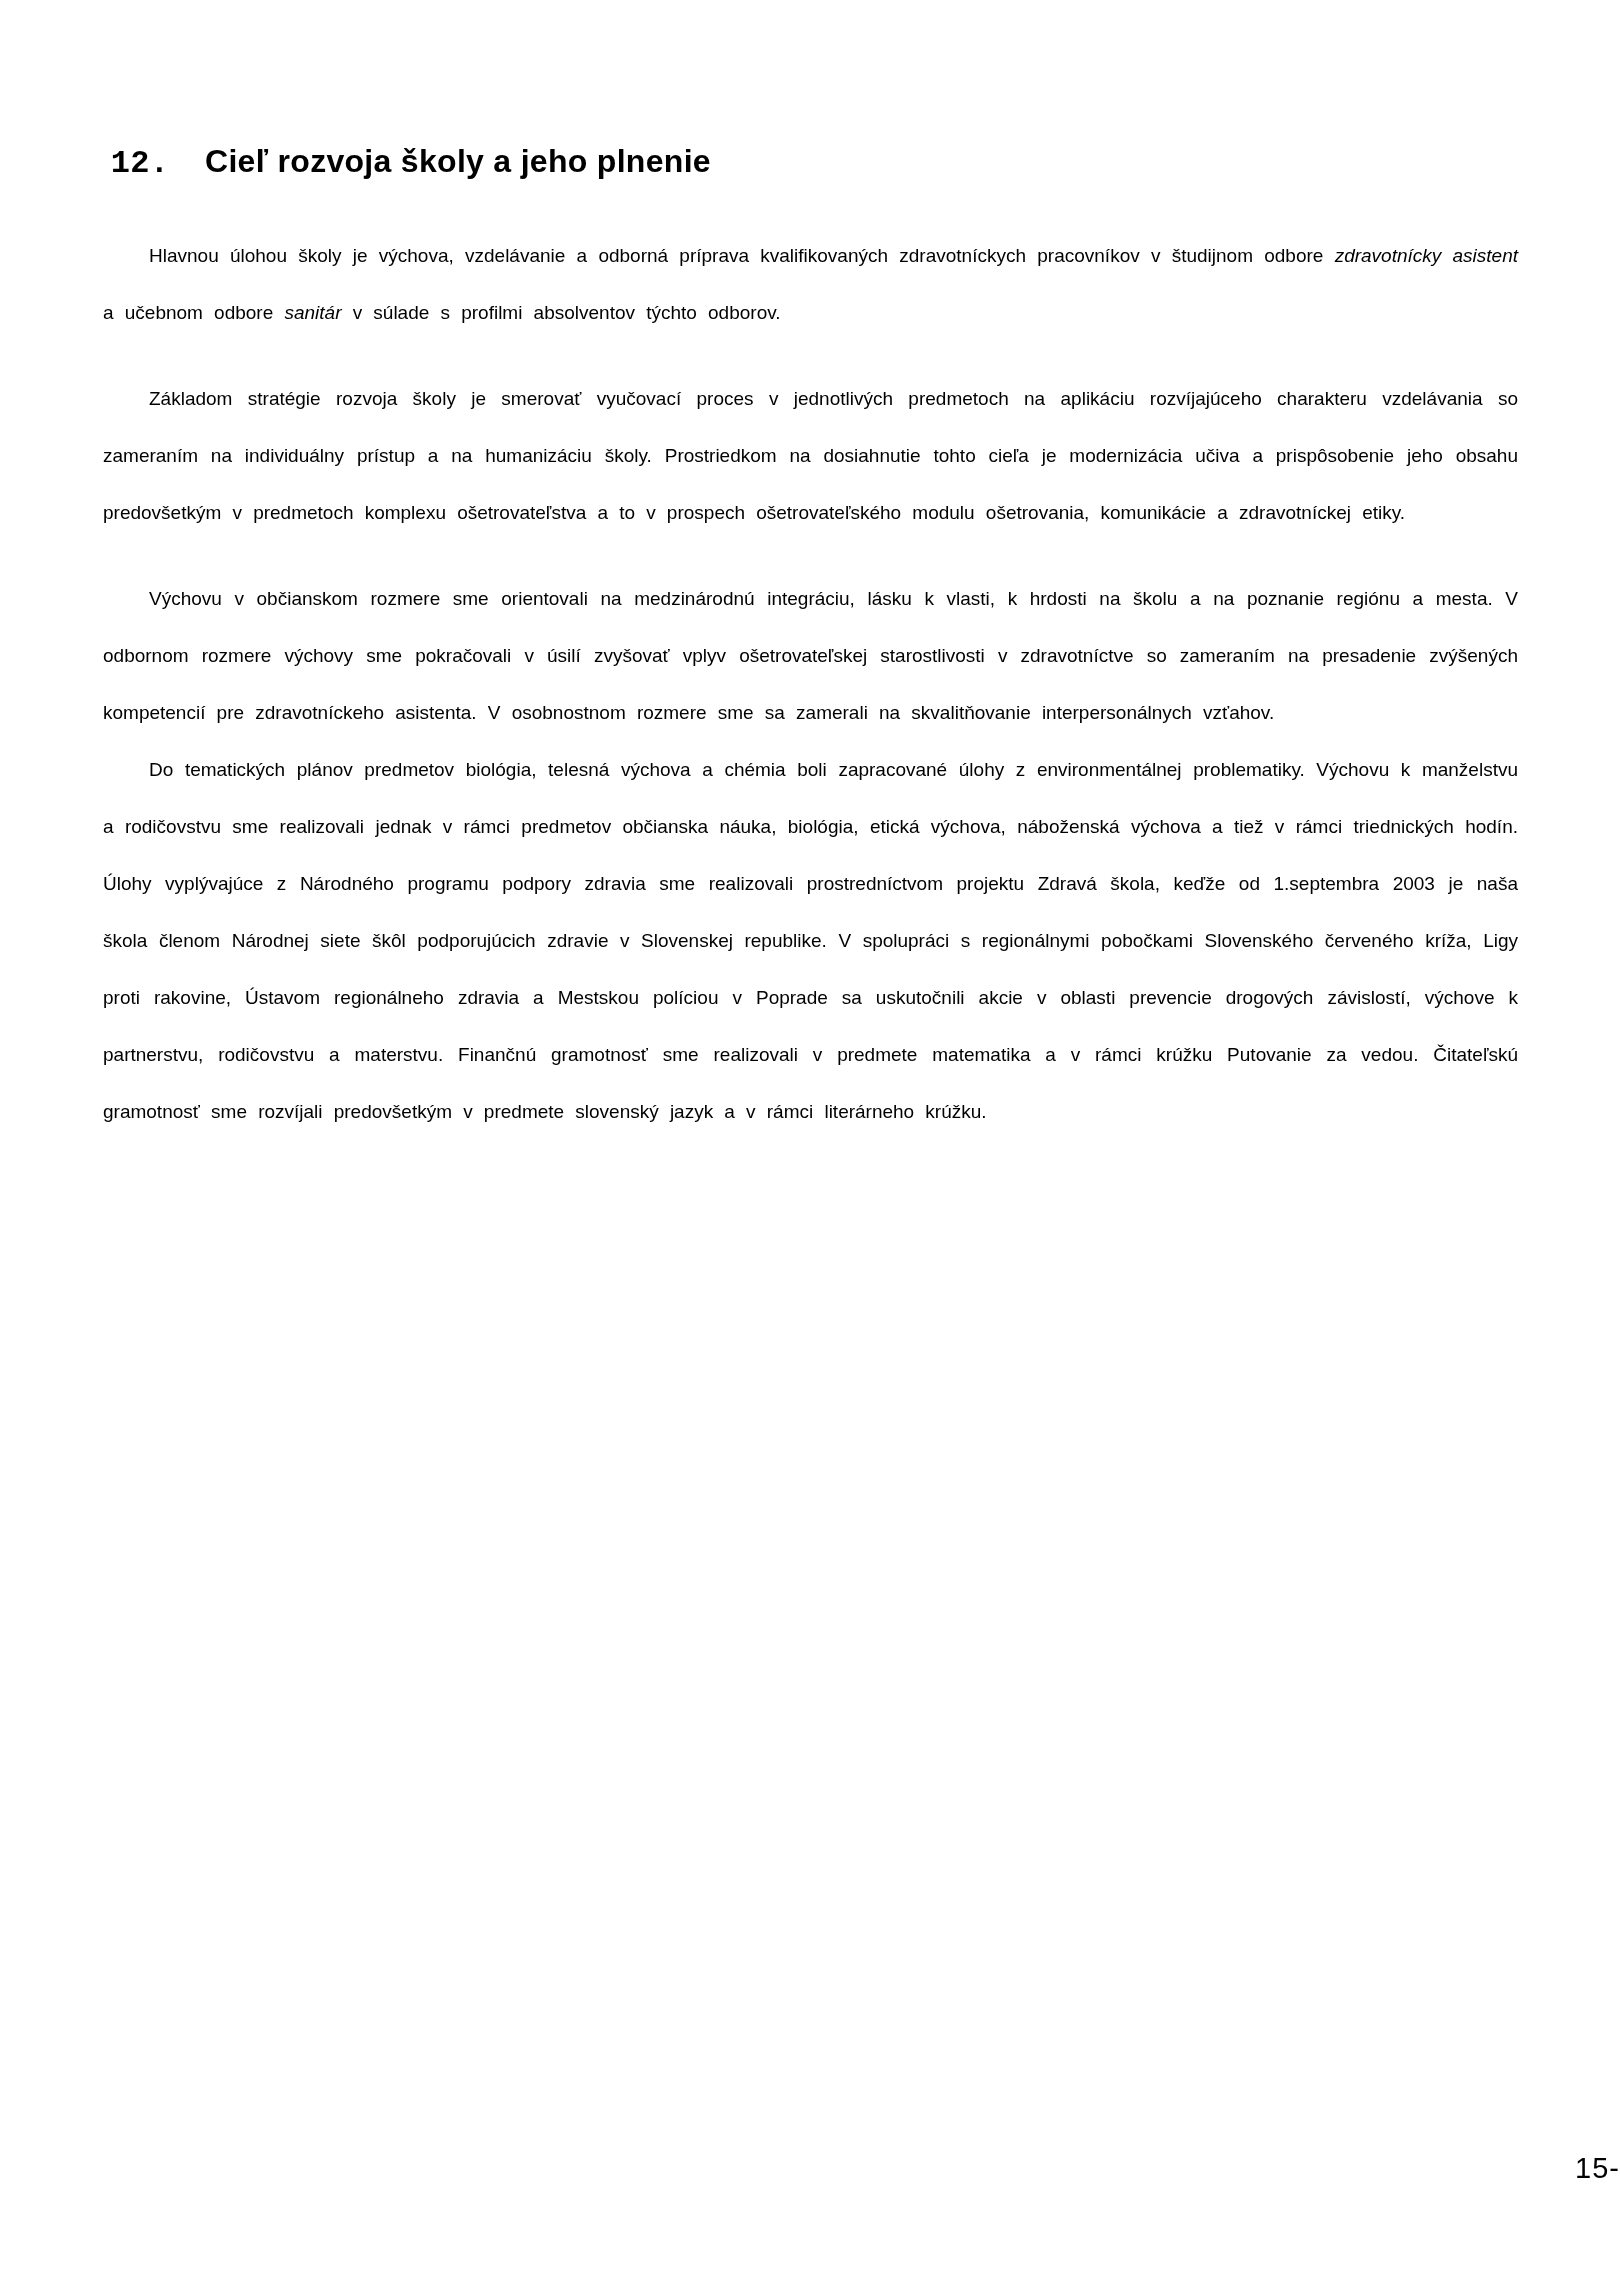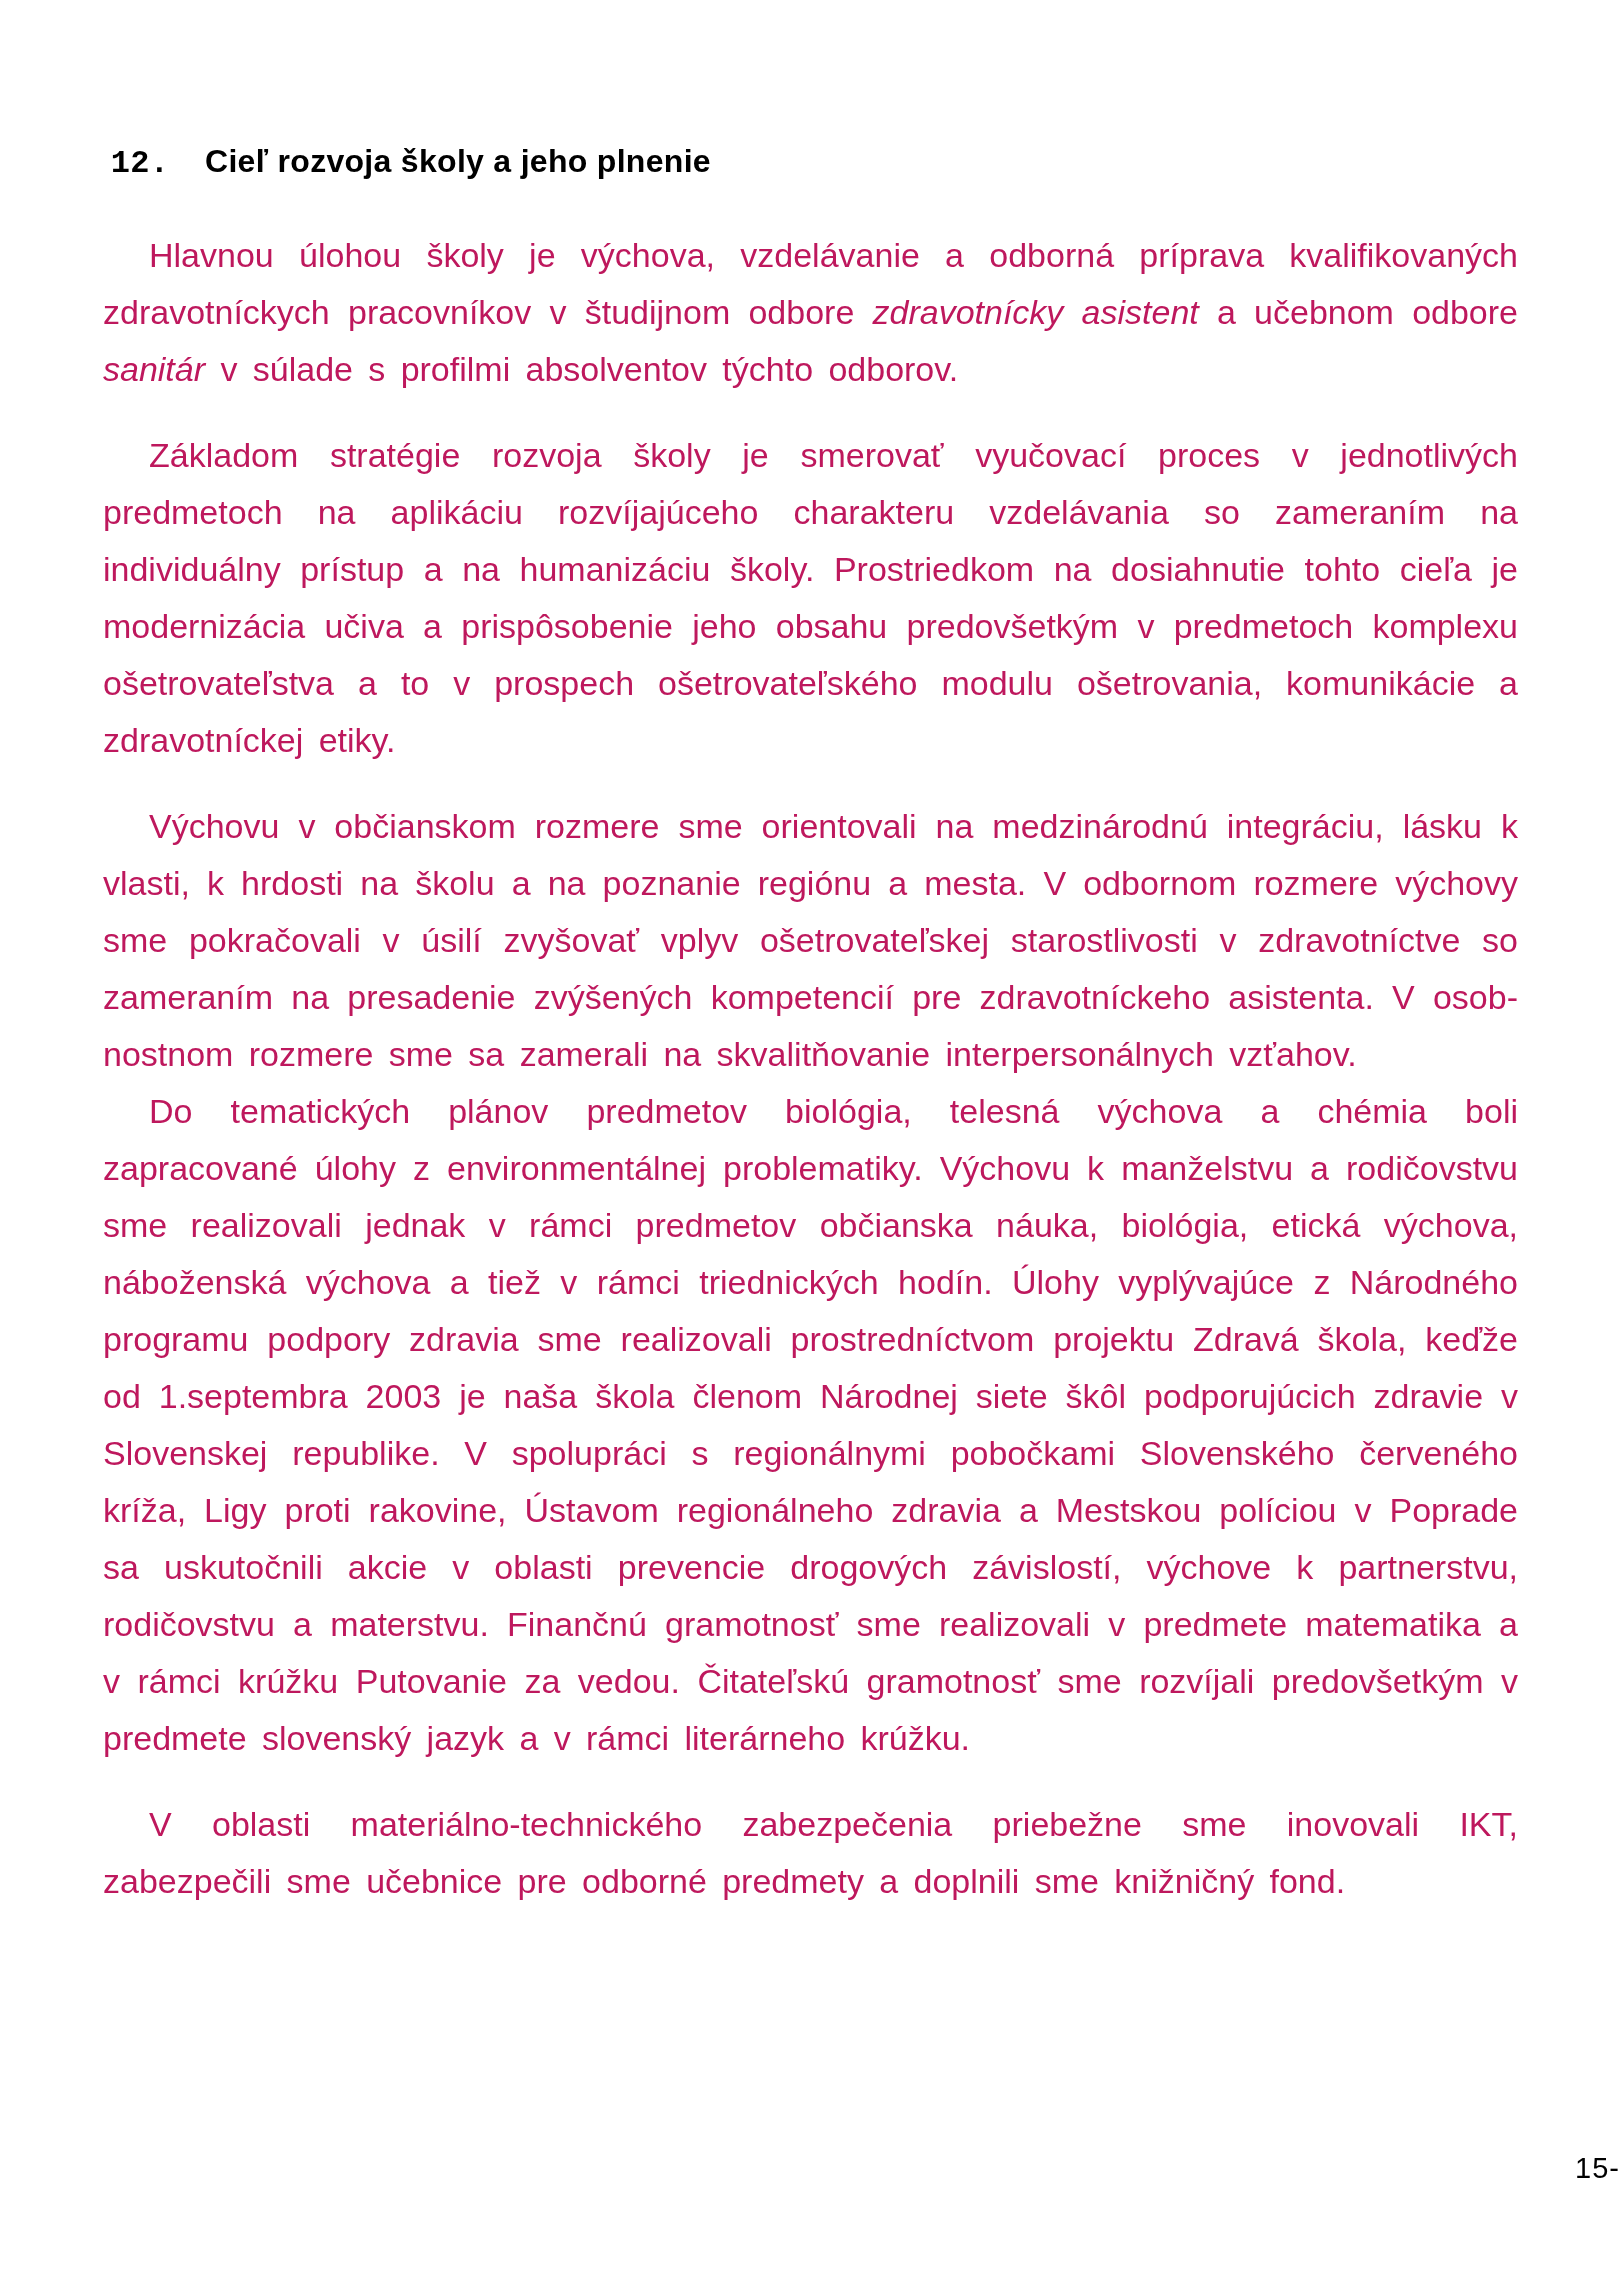--- a/index.html
+++ b/index.html
@@ -29,26 +29,26 @@
     letter-spacing: 0.3px;
     color: #000000;
   }
   .heading .h-num {
     display: inline-block;
     margin-right: 26.5px;
     font-family: Liberation Mono, monospace;
   }
   .para {
     margin: 0 0 29px 0;
-    font-size: 34px;
+    font-size: 19px;
     line-height: 57px;
     text-align: justify;
     text-indent: 46px;
     word-spacing: 5.9px;
-    color: #be185d;
+    color: #000000;
   }
   .para.tight {
     margin-bottom: 0;
   }
   .para em {
     font-style: italic;
   }
   .page-number {
     position: absolute;
     top: 2152px;
@@ -80,20 +80,17 @@
 
 
   <p class="para tight">
     <span>Výchovu v občianskom rozmere sme orientovali na medzinárodnú integráciu, lásku k vlasti, k hrdosti na školu a na poznanie regiónu a mesta. V odbornom rozmere výchovy sme pokračovali v úsilí zvyšovať vplyv ošetrovateľskej starostlivosti v zdravotníctve so zameraním na presadenie zvýšených kompetencií pre zdravotníckeho asistenta. V osob­nostnom rozmere sme sa zamerali na skvalitňovanie interpersonálnych vzťahov.</span>
   </p>
 
   <p class="para">
     <span>Do tematických plánov predmetov biológia, telesná výchova a chémia boli zapracované úlohy z environmentálnej problematiky. Výchovu k manželstvu a rodičovstvu sme realizovali jednak v rámci predmetov občianska náuka, biológia, etická výchova, náboženská výchova a tiež v rámci triednických hodín. Úlohy vyplývajúce z Národného programu podpory zdravia sme realizovali prostredníctvom projektu Zdravá škola, keďže od 1.septembra 2003 je naša škola členom Národnej siete škôl podporujúcich zdravie v Slovenskej republike. V spolupráci s regionálnymi pobočkami Slovenského červeného kríža, Ligy proti rakovine, Ústavom regionálneho zdravia a Mestskou políciou v Poprade sa uskutočnili akcie v oblasti prevencie drogových závislostí, výchove k partnerstvu, rodičovstvu a materstvu. Finančnú gramotnosť sme realizovali v predmete matematika a v rámci krúžku Putovanie za vedou. Čitateľskú gramotnosť sme rozvíjali predovšetkým v predmete slovenský jazyk a v rámci literárneho krúžku.</span>
   </p>
 
-  <p class="para">
-    <span>V oblasti materiálno-technického zabezpečenia priebežne sme inovovali IKT, zabezpečili sme učebnice pre odborné predmety a doplnili sme knižničný fond.</span>
-  </p>
 
   <div class="page-number">15-</div>
 
 </div>
 
 
 </body></html>

